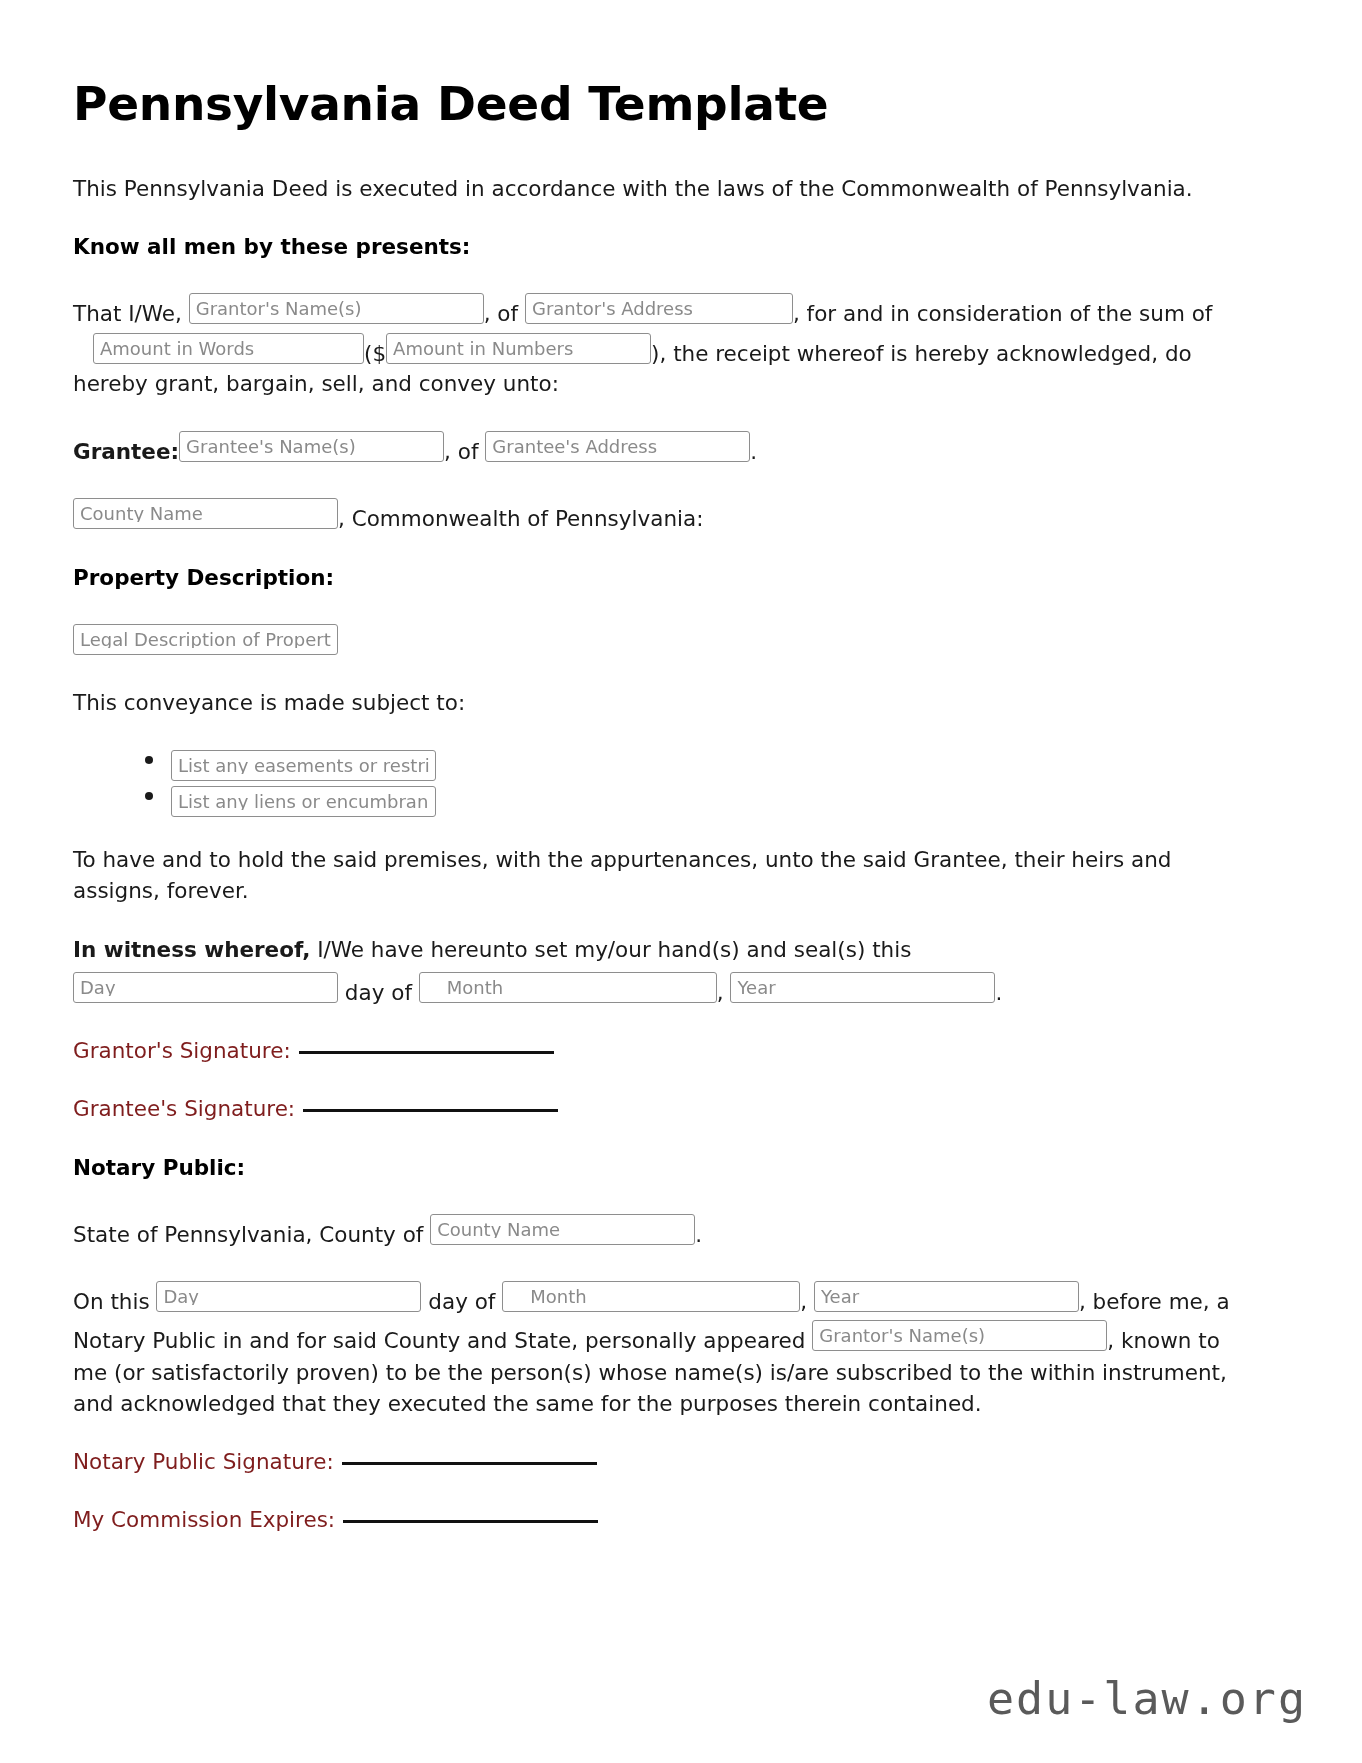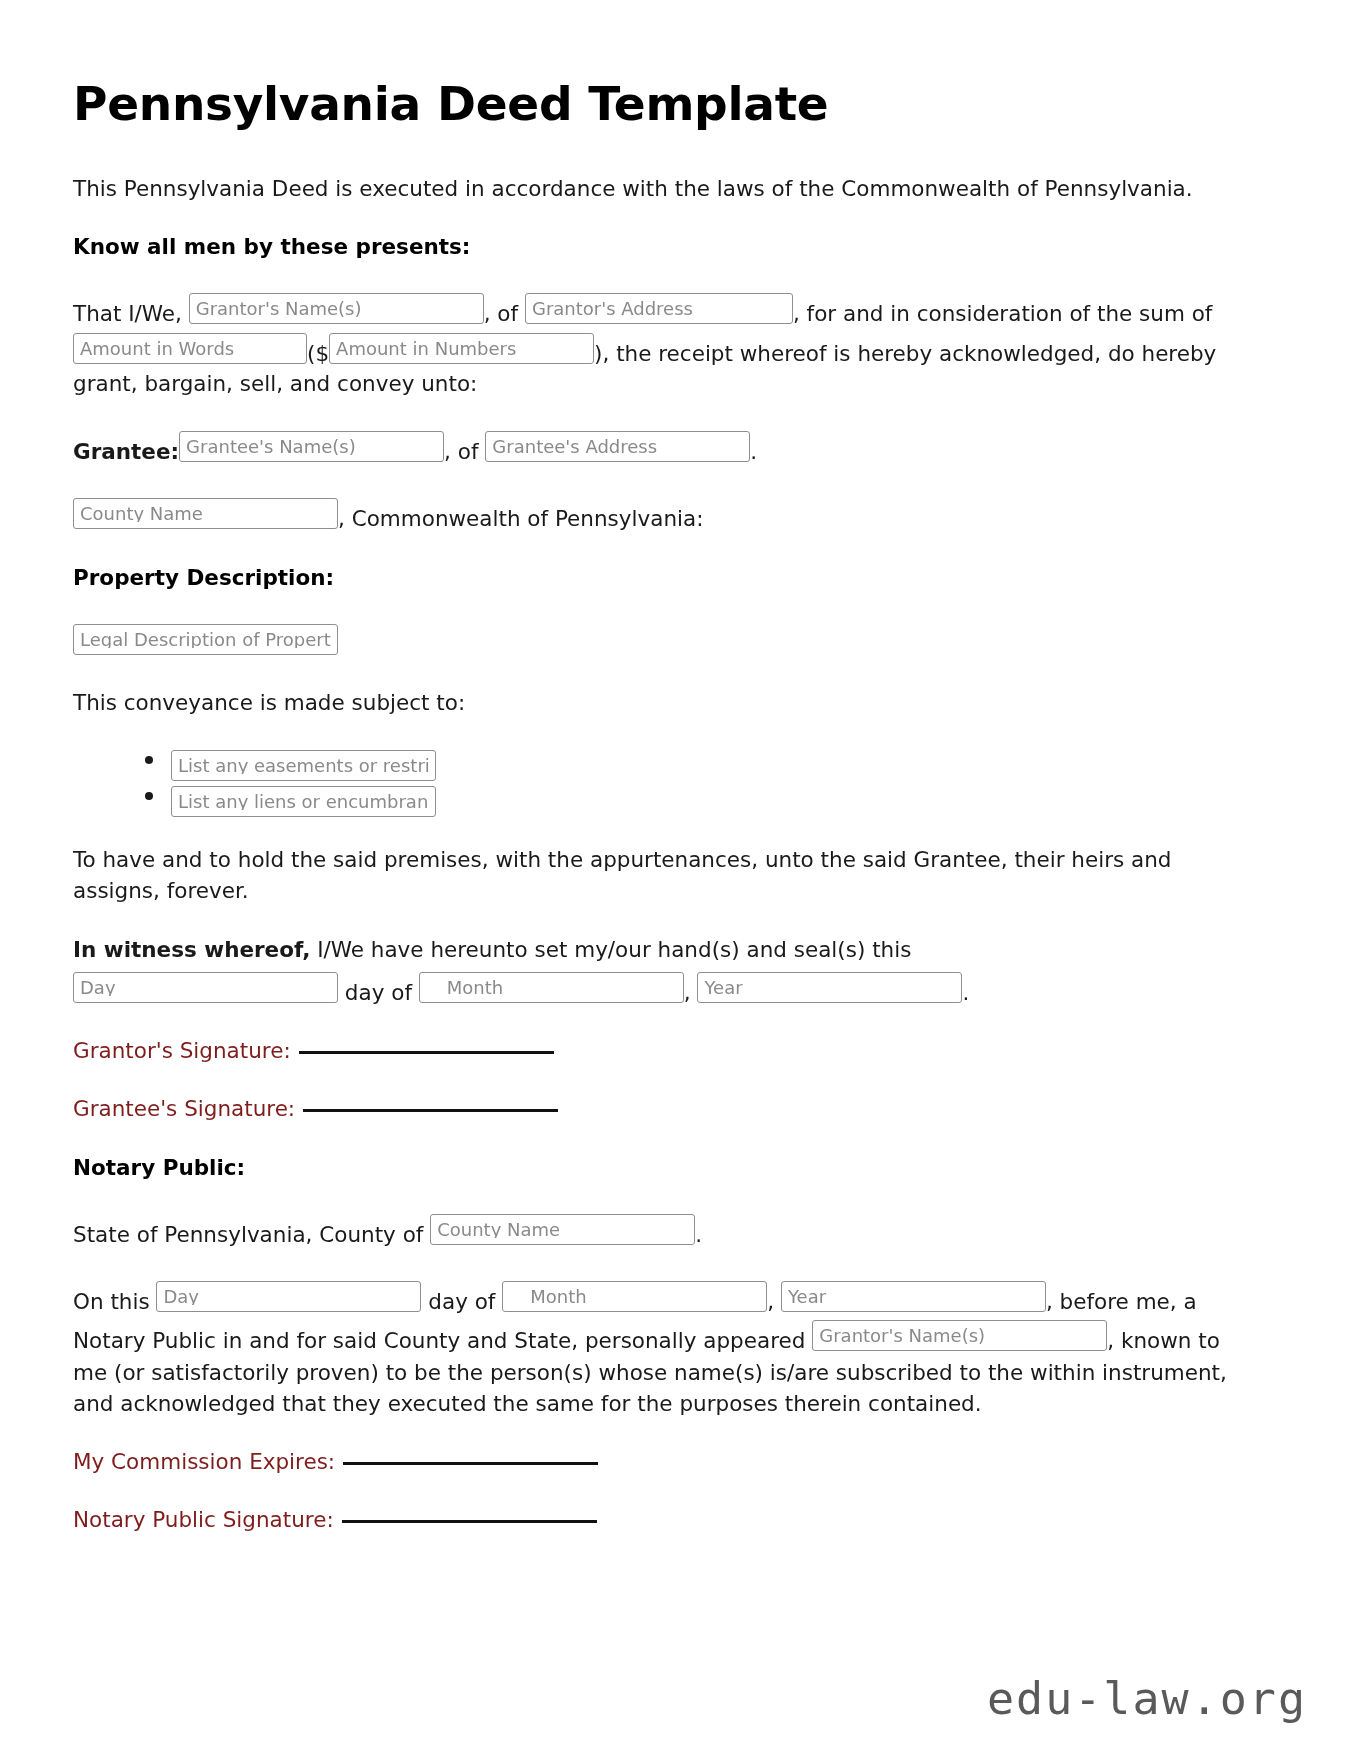--- a/index.html
+++ b/index.html
@@ -66,29 +66,29 @@
   }
   .fld .ph {
     display: block;
     line-height: 17px;
     color: #8a8a8a;
     overflow: hidden;
     white-space: nowrap;
   }
   .w-grantor-name { width: 295px; }
   .w-grantor-addr { width: 268px; }
-  .w-amount-words { width: 234px; }
+  .w-amount-words { width: 271px; margin-left: 20px; }
   .w-amount-nums  { width: 265px; }
   .w-grantee-name { width: 265px; }
   .w-grantee-addr { width: 265px; }
   .w-county       { width: 265px; }
   .w-legal        { width: 265px; }
   .w-bullet       { width: 265px; }
   .w-day          { width: 265px; }
-  .w-month        { width: 265px; padding-left: 27px; }
+  .w-month        { width: 298px; padding-left: 27px; }
   .w-year         { width: 265px; }
 
   ul.subject-list {
     margin: 0 0 28px 0;
     padding: 0 0 0 72px;
     list-style: none;
   }
   ul.subject-list li {
     font-size: 21.5px;
     line-height: 1.0;
@@ -223,22 +223,22 @@
   <p class="notary-para">
     <span>On this</span>
     <span class="fld w-day"><span class="ph">Day</span></span>
     <span>day of</span>
     <span class="fld w-month"><span class="ph">Month</span></span><span>,</span>
     <span class="fld w-year"><span class="ph">Year</span></span><span>, before me, a Notary Public in and for said County and State, personally appeared</span>
     <span class="fld w-grantor-name"><span class="ph">Grantor's Name(s)</span></span><span>, known to me (or satisfactorily proven) to be the person(s) whose name(s) is/are subscribed to the within instrument, and acknowledged that they executed the same for the purposes therein contained.</span>
   </p>
 
   <div class="sig-line">
+    <span>Notary Public Signature:</span><span class="sig-rule"></span>
+  </div>
+
+  <div class="sig-line">
     <span>My Commission Expires:</span><span class="sig-rule"></span>
   </div>
 
-  <div class="sig-line">
-    <span>Notary Public Signature:</span><span class="sig-rule"></span>
-  </div>
-
 </div>
 
 <div class="watermark">edu-law.org</div>
 
 </body></html>

